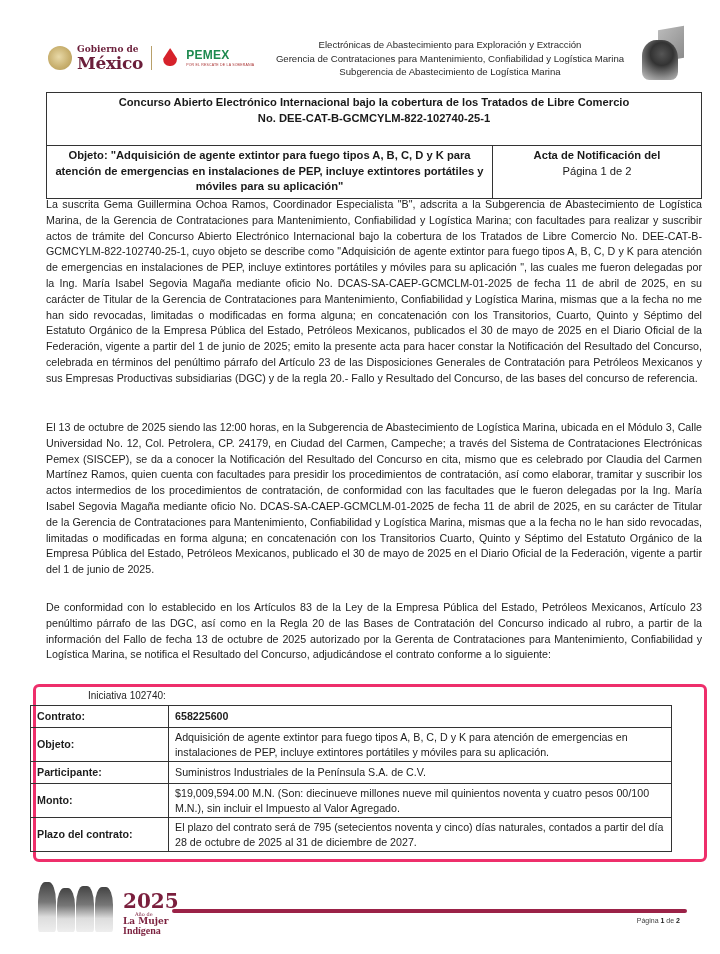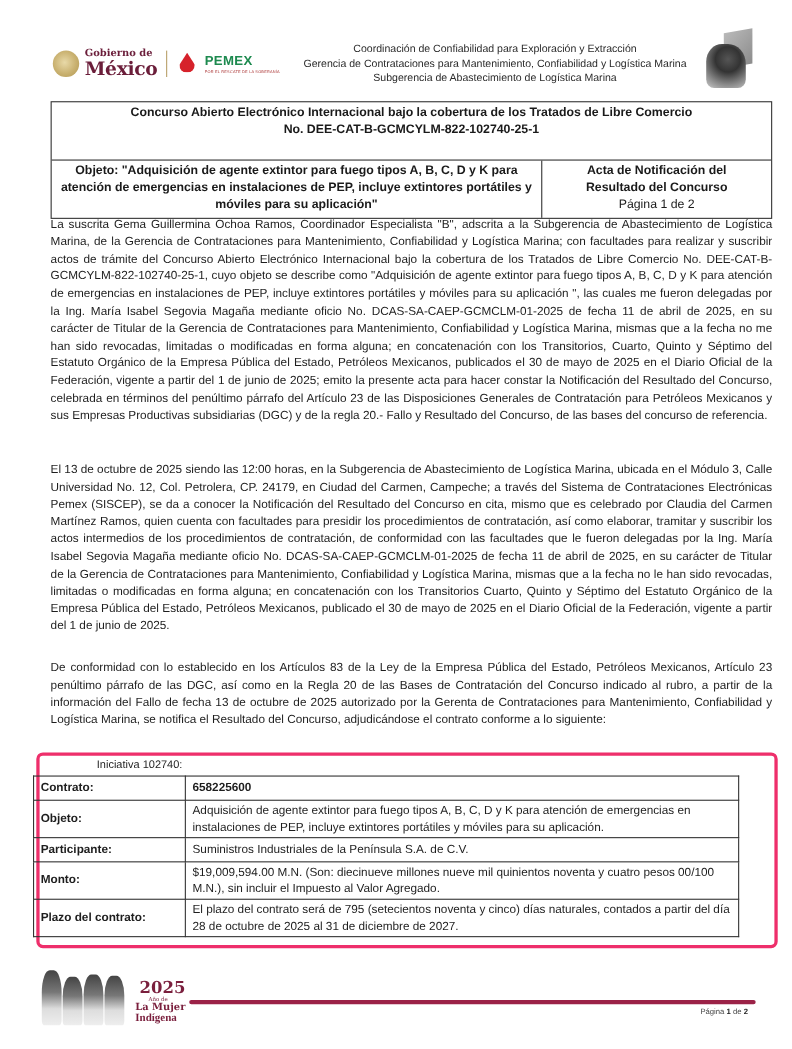--- a/index.html
+++ b/index.html
@@ -49,21 +49,21 @@
   .contract-table tr.r3 td { height: 22px; }
   .contract-table tr.r4 td { height: 34px; }
   .contract-table tr.r5 td { height: 34px; }
   .contract-table td.bold-val { font-weight: bold; margin-top: 16px; }
 
   
   .footer-women { position: absolute; left: 38px; top: 880px; width: 78px; height: 52px; display: flex; align-items: flex-end; gap: 1px; }
   .woman { width: 18px; border-radius: 40% 40% 10% 10%; background: linear-gradient(#444, #777 40%, #ddd 70%, #eee); }
   .w1 { height: 50px; } .w2 { height: 44px; } .w3 { height: 46px; } .w4 { height: 45px; }
   .footer-year { position: absolute; left: 123px; top: 891px; font-family: "DejaVu Serif", serif; color: #7a1f3d; line-height: 1; }
-  .footer-year .yr { font-size: 15px; font-weight: bold; display: block; text-align: right; }
+  .footer-year .yr { font-size: 20px; font-weight: bold; display: block; text-align: right; }
   .footer-year .ano { font-size: 5px; display: block; margin-left: 12px; margin-top: 1px; }
   .footer-year .mujer { font-size: 9px; font-weight: bold; display: block; }
   .footer-year .ind { font-size: 10px; font-weight: bold; display: block; font-family: Liberation Serif, serif; }
   .footer-line { position: absolute; left: 172px; top: 909px; width: 515px; height: 4px; background: #9b2247; border-radius: 2px; }
   .footer-page { position: absolute; left: 600px; top: 917px; width: 80px; text-align: right; font-size: 7px; color: #444; }
   .footer-page b { color: #222; }
 </style>
 </head>
 <body>
 
@@ -77,40 +77,39 @@
     <div class="divider-v"></div>
     <div class="pemex-mark">
         <div class="drop"></div>
       </div>
     <div class="pemex-text">
       <span class="pemex-word">PEMEX</span>
       <span class="pemex-sub">POR EL RESCATE DE LA SOBERANÍA</span>
     </div>
   </div>
   <div class="header-lines">
-    <div>Coordinación de Confiabilidad para Exploración y Extracción</div>
+    <div>Electrónicas de Abastecimiento para Exploración y Extracción</div>
     <div>Gerencia de Contrataciones para Mantenimiento, Confiabilidad y Logística Marina</div>
     <div>Subgerencia de Abastecimiento de Logística Marina</div>
   </div>
   <div class="header-figure">
     <div class="flag"></div>
     <div class="body"></div>
   </div>
 </div>
 
 <div class="title-table">
   <div class="title-row1">
     <div>Concurso Abierto Electrónico Internacional bajo la cobertura de los Tratados de Libre Comercio</div>
     <div>No. DEE-CAT-B-GCMCYLM-822-102740-25-1</div>
   </div>
   <div class="title-row2">
     <div class="title-objeto">Objeto: "Adquisición de agente extintor para fuego tipos A, B, C, D y K para atención de emergencias en instalaciones de PEP, incluye extintores portátiles y móviles para su aplicación"</div>
     <div class="title-acta">
       <div class="bold">Acta de Notificación del</div>
-      <div class="bold">Resultado del Concurso</div>
       <div>Página 1 de 2</div>
     </div>
   </div>
 </div>
 
 <p class="para" id="p1">La suscrita Gema Guillermina Ochoa Ramos, Coordinador Especialista "B", adscrita a la Subgerencia de Abastecimiento de Logística Marina, de la Gerencia de Contrataciones para Mantenimiento, Confiabilidad y Logística Marina; con facultades para realizar y suscribir actos de trámite del Concurso Abierto Electrónico Internacional bajo la cobertura de los Tratados de Libre Comercio No. DEE-CAT-B-GCMCYLM-822-102740-25-1, cuyo objeto se describe como "Adquisición de agente extintor para fuego tipos A, B, C, D y K para atención de emergencias en instalaciones de PEP, incluye extintores portátiles y móviles para su aplicación ", las cuales me fueron delegadas por la Ing. María Isabel Segovia Magaña mediante oficio No. DCAS-SA-CAEP-GCMCLM-01-2025 de fecha 11 de abril de 2025, en su carácter de Titular de la Gerencia de Contrataciones para Mantenimiento, Confiabilidad y Logística Marina, mismas que a la fecha no me han sido revocadas, limitadas o modificadas en forma alguna; en concatenación con los Transitorios, Cuarto, Quinto y Séptimo del Estatuto Orgánico de la Empresa Pública del Estado, Petróleos Mexicanos, publicados el 30 de mayo de 2025 en el Diario Oficial de la Federación, vigente a partir del 1 de junio de 2025; emito la presente acta para hacer constar la Notificación del Resultado del Concurso, celebrada en términos del penúltimo párrafo del Artículo 23 de las Disposiciones Generales de Contratación para Petróleos Mexicanos y sus Empresas Productivas subsidiarias (DGC) y de la regla 20.- Fallo y Resultado del Concurso, de las bases del concurso de referencia.</p>
 <p class="para" id="p2">El 13 de octubre de 2025 siendo las 12:00 horas, en la Subgerencia de Abastecimiento de Logística Marina, ubicada en el Módulo 3, Calle Universidad No. 12, Col. Petrolera, CP. 24179, en Ciudad del Carmen, Campeche; a través del Sistema de Contrataciones Electrónicas Pemex (SISCEP), se da a conocer la Notificación del Resultado del Concurso en cita, mismo que es celebrado por Claudia del Carmen Martínez Ramos, quien cuenta con facultades para presidir los procedimientos de contratación, así como elaborar, tramitar y suscribir los actos intermedios de los procedimientos de contratación, de conformidad con las facultades que le fueron delegadas por la Ing. María Isabel Segovia Magaña mediante oficio No. DCAS-SA-CAEP-GCMCLM-01-2025 de fecha 11 de abril de 2025, en su carácter de Titular de la Gerencia de Contrataciones para Mantenimiento, Confiabilidad y Logística Marina, mismas que a la fecha no le han sido revocadas, limitadas o modificadas en forma alguna; en concatenación con los Transitorios Cuarto, Quinto y Séptimo del Estatuto Orgánico de la Empresa Pública del Estado, Petróleos Mexicanos, publicado el 30 de mayo de 2025 en el Diario Oficial de la Federación, vigente a partir del 1 de junio de 2025.</p>
 <p class="para" id="p3">De conformidad con lo establecido en los Artículos 83 de la Ley de la Empresa Pública del Estado, Petróleos Mexicanos, Artículo 23 penúltimo párrafo de las DGC, así como en la Regla 20 de las Bases de Contratación del Concurso indicado al rubro, a partir de la información del Fallo de fecha 13 de octubre de 2025 autorizado por la Gerenta de Contrataciones para Mantenimiento, Confiabilidad y Logística Marina, se notifica el Resultado del Concurso, adjudicándose el contrato conforme a lo siguiente:</p>
 
 <div class="highlight" style="border-color: rgb(238, 47, 107);"></div>

